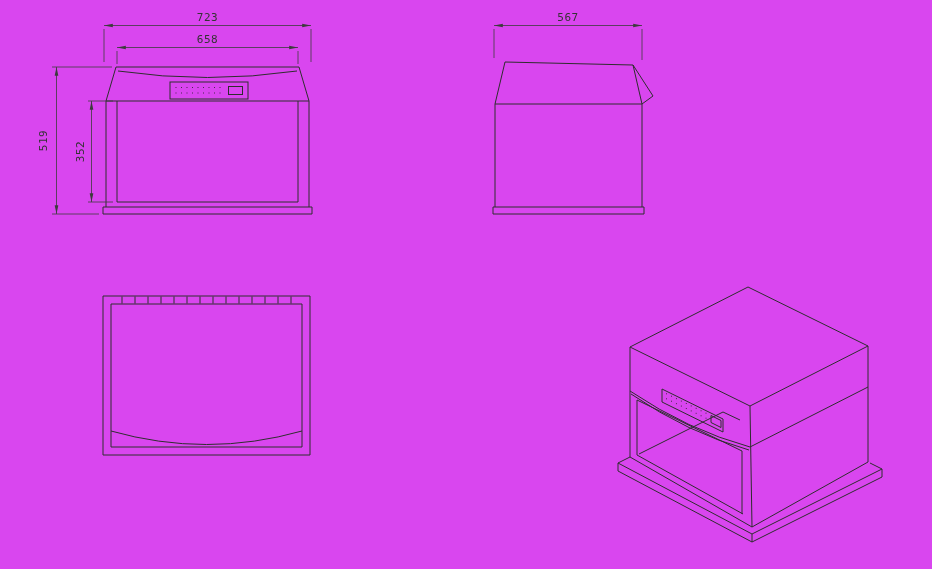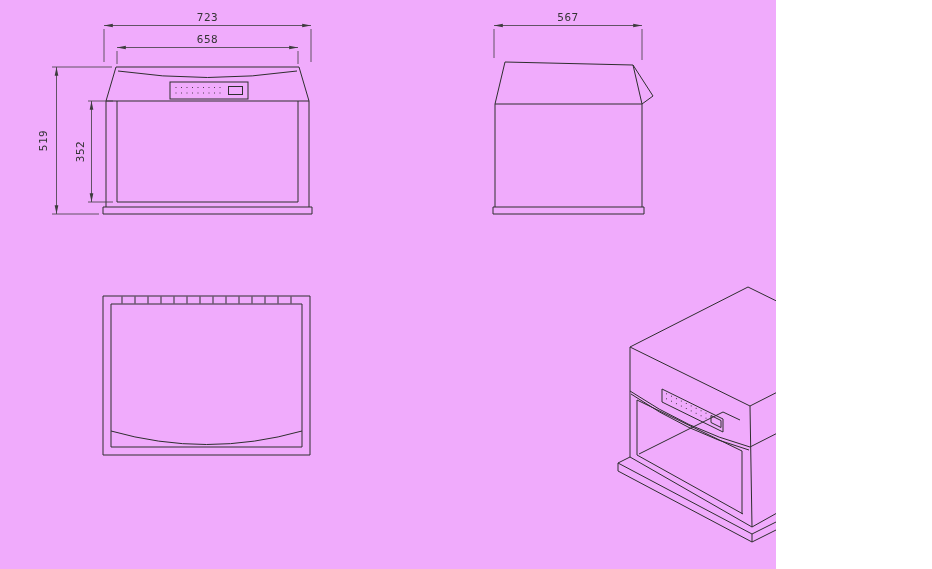--- a/index.html
+++ b/index.html
@@ -2,23 +2,23 @@
 <html><head>
 <meta charset="utf-8">
 <style>
   html, body {
     margin: 0;
     padding: 0;
     background: #ffffff;
   }
   .page {
     position: relative;
-    width: 776px;
+    width: 932px;
     height: 569px;
-    background: #f0abfc;
+    background: #d946ef;
     overflow: hidden;
     font-family: "DejaVu Sans Mono", monospace;
     text-align: center;
   }
   svg { display: block; }
   .geom path, .geom rect, .geom line { fill: none; stroke-width: 1; }
   .dims path, .dims line { fill: none; stroke-width: 0.8; }
   .dim-text {
     fill: #333333;
     stroke: none;

